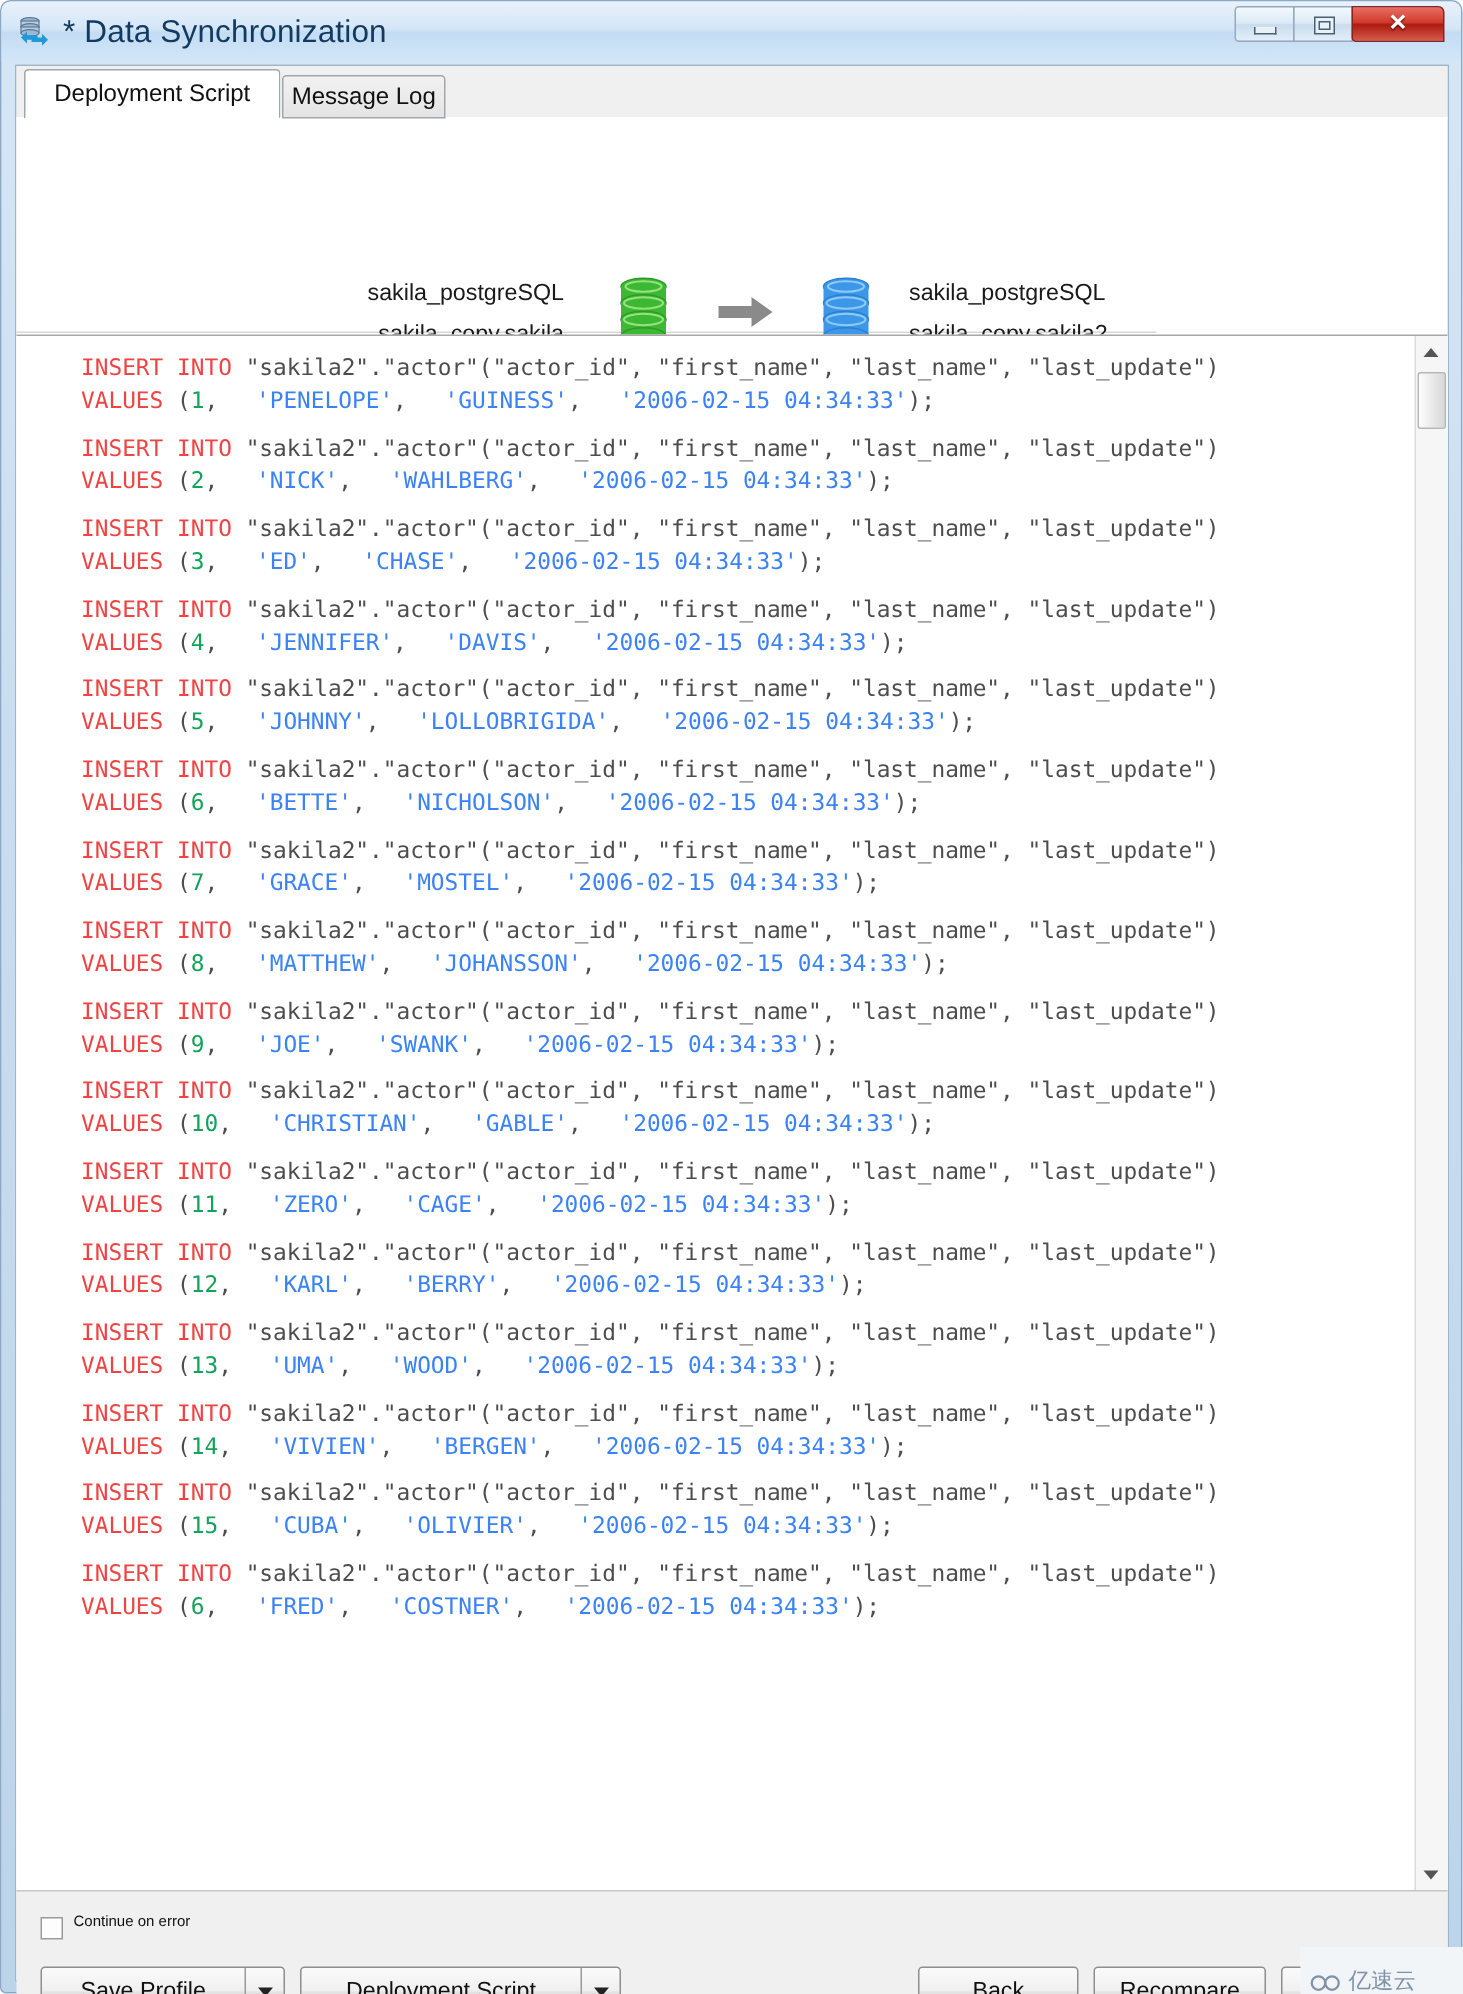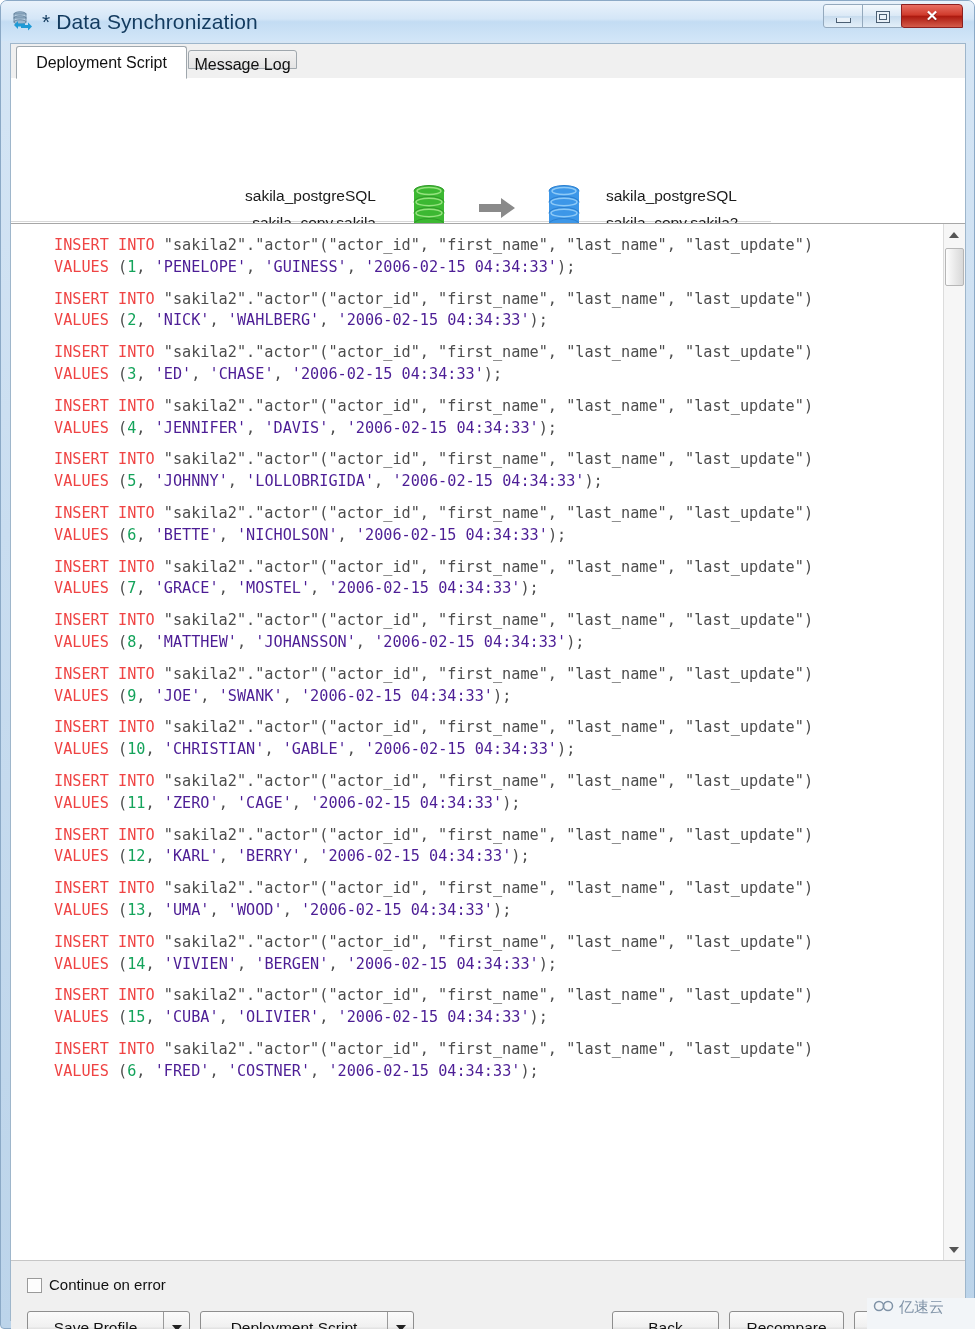--- a/index.html
+++ b/index.html
@@ -90,21 +90,21 @@
   }
 
   
   #tabstrip {
     position: absolute; left: 0; top: 0;
     width: 954px; height: 35px;
     background: #f0f0f0;
   }
   .tab {
     position: absolute; top: 6px;
-    height: 19px;
+    height: 29px;
     font-size: 16px; color: #111;
     line-height: 27px;
     text-align: center;
     cursor: pointer;
     border: 1px solid #9fa7ad;
     border-radius: 3px 3px 0 0;
   }
   #tab-0 {
     left: 5px; width: 171px;
     top: 2px; height: 33px;
@@ -166,21 +166,21 @@
     font-size: 15.2px;
     line-height: 21.8px;
     white-space: pre;
     color: #4d4d4d;
     background: #ffffff;
   }
   .stmt { margin-bottom: 10px; }
   .kw  { color: #ef4444; }
   .id  { color: #4d4d4d; }
   .num { color: #13a35a; }
-  .str { color: #4c1d95; }
+  .str { color: #3b82f6; margin-left: 16px; }
   .pn  { color: #4d4d4d; }
 
   
   #vscroll {
     position: absolute; right: 0; top: 0;
     width: 22px; height: 1036px;
     background: #f6f6f6;
     border-left: 1px solid #dcdcdc;
   }
   .sb-btn {
@@ -219,21 +219,21 @@
   #cont-box {
     position: absolute; left: 0; top: 2px;
     width: 15px; height: 15px;
     border: 1px solid #9a9a9a;
     background: #fdfdfd;
     box-shadow: inset 0 0 0 1px #ffffff;
     cursor: pointer;
   }
   #cont-label {
     position: absolute; left: 22px; top: 0;
-    font-size: 15px; color: #111; white-space: nowrap;
+    font-size: 10px; color: #111; white-space: nowrap;
   }
 
   .btn {
     position: absolute;
     height: 33px;
     border: 1px solid #8e8e8e;
     border-radius: 3px;
     background: linear-gradient(to bottom, #fbfbfb 0%, #f0f0f0 48%, #e3e3e3 52%, #dfdfdf 100%);
     font-size: 15.5px; color: #111;
     text-align: center;
@@ -259,21 +259,21 @@
   #b-deploy { left: 189px; top: 50px; width: 214px; }
   #b-back   { left: 601px; top: 50px; width: 107px; }
   #b-recomp { left: 718px; top: 50px; width: 115px; }
   #b-exec   { left: 843px; top: 50px; width: 101px; }
 
   
   #watermark {
     position: absolute; left: 866px; top: 1297px;
     width: 109px; height: 32px;
     background: #f2f5f8;
-    display: flex; align-items: flex-start;
+    display: flex; align-items: flex-end;
     padding-left: 6px;
   }
   #wm-text {
     font-size: 15px; color: #7f92a6;
     font-family: "DejaVu Sans", sans-serif;
     margin-left: 4px;
   }
 </style>
 </head>
 <body>

